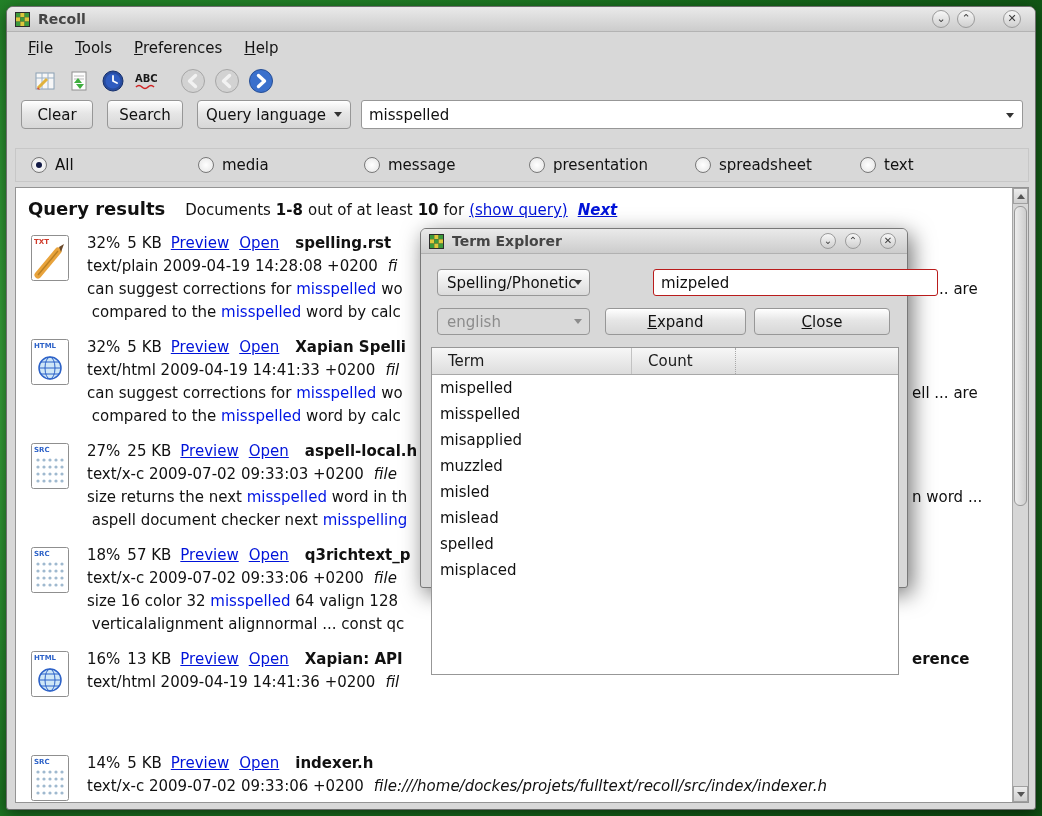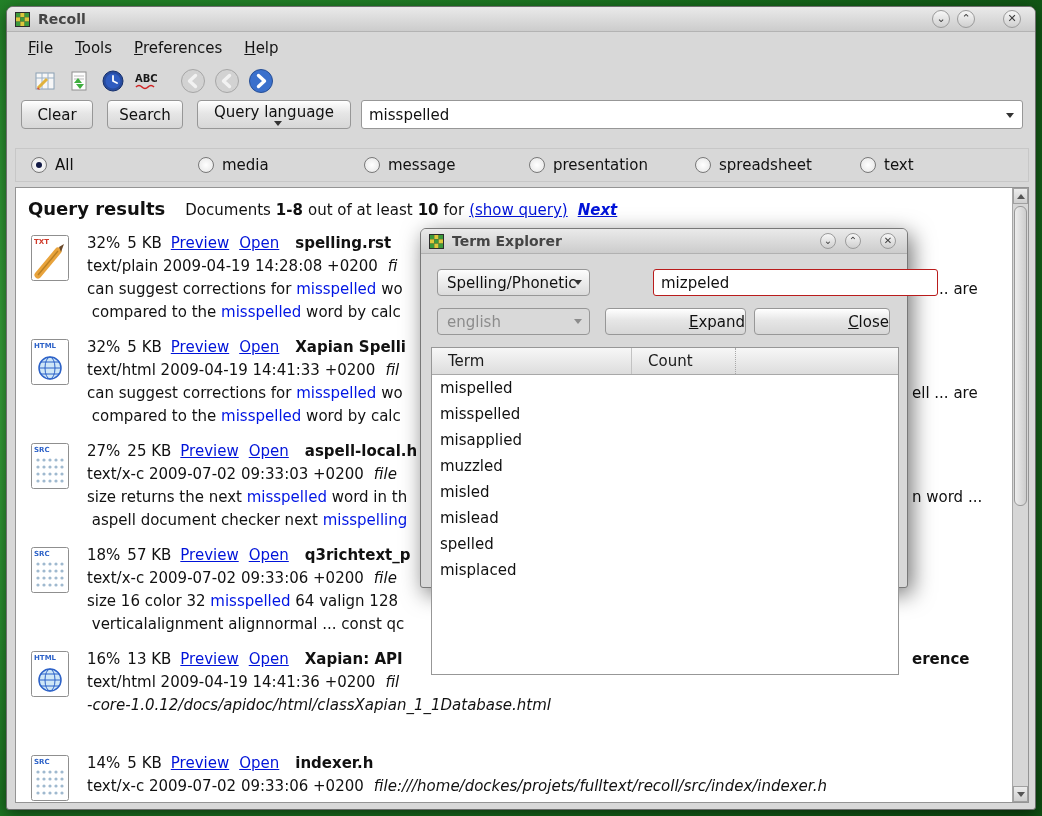--- a/index.html
+++ b/index.html
@@ -32,21 +32,21 @@
     align-items:center; padding-left:16px; gap:4px;margin-left:7px; }
   .tb-btn { width:30px; height:30px; display:flex; align-items:center; justify-content:center; border-radius:3px; }
   .tb-gap { width:8px; }
 
   .searchrow { position:absolute; top:93px; left:0; width:100%; height:32px; }
   .btn { position:absolute; height:29px; background:linear-gradient(#ffffff,#e6e6e6 45%,#d7d7d7);
     border:1px solid #979797; border-radius:4px; font-size:15px; color:#111;
     display:flex; align-items:center; justify-content:center; box-shadow:inset 0 1px 0 #fff; cursor:pointer; }
   #btn-clear { left:14px; width:72px; }
   #btn-search { left:100px; width:76px;text-align:right; }
-  #btn-qlang { left:190px; width:154px;flex-direction:column; }
+  #btn-qlang { left:190px; width:154px; }
   .drop-arrow { width:0; height:0; border-left:4px solid transparent; border-right:4px solid transparent;
     border-top:5px solid #333; margin-left:8px; }
   .combo { position:absolute; left:354px; top:0; width:662px; height:29px; background:#fff;
     border:1px solid #979797; border-radius:3px; }
   .combo input { position:absolute; left:7px; top:2px; width:620px; height:24px; border:none; outline:none;
     background:transparent; font:15px "DejaVu Sans","Liberation Sans",sans-serif; color:#111; }
   .combo .drop-arrow { position:absolute; right:8px; top:12px; }
 
   .filterrow { position:absolute; top:141px; left:8px; width:1014px; height:34px;
     border:1px solid #c7c7c7; border-radius:0; }
@@ -109,21 +109,21 @@
   .select .drop-arrow { position:absolute; right:7px; margin:0; }
   .select.disabled { background:#d9d9d9; color:#8c8c8c; }
   .select.disabled .drop-arrow { border-top-color:#8c8c8c; }
   #mode-select { left:16px; top:40px; width:153px; }
   #lang-select { left:16px; top:79px; width:153px; }
   #term-input { position:absolute; left:184px; top:40px; width:285px; height:27px;
     border:1px solid #b91c1c; border-radius:3px; background:#fff; padding-left:7px;
     font:15px "DejaVu Sans","Liberation Sans",sans-serif; color:#111; outline:none;margin-left:48px; }
   .pbtn { position:absolute; height:27px; background:linear-gradient(#ffffff,#e6e6e6 45%,#d7d7d7);
     border:1px solid #979797; border-radius:4px; font-size:15px; color:#111;
-    display:flex; align-items:center; justify-content:flex-end; box-shadow:inset 0 1px 0 #fff; cursor:pointer; }
+    display:flex; align-items:center; justify-content:center; box-shadow:inset 0 1px 0 #fff; cursor:pointer; }
   #btn-expand { left:184px; top:79px; width:141px; }
   #btn-close { left:333px; top:79px; width:136px; }
   .pbtn .lbl { display:inline-block; }
   .pbtn .lbl::first-letter { text-decoration:underline; }
 
   .ttable { position:absolute; left:10px; top:118px; width:468px; height:328px;
     border:1px solid #979797; background:#fff; overflow:hidden; }
   .thead { height:27px; background:linear-gradient(#f7f7f7,#dddddd); border-bottom:1px solid #a8a8a8;
     display:flex; font-size:15px; color:#1a1a1a; }
   .th { padding:3px 16px; line-height:20px; cursor:pointer; }
@@ -362,21 +362,20 @@
         </div>
       </div>
 
       <div class="rrow">
         <svg class="ricon" viewBox="0 0 40 48">
             <use href="#fic-html"></use>
           </svg>
         <div class="rtext">
           <div class="rline l1"><span class="pct">16%</span><span class="sz">13 KB</span><a class="lnk">Preview</a><a class="lnk">Open</a><span class="rtitle">Xapian: API</span><span class="rfrag">erence</span></div>
           <div class="rline l2"><span class="meta">text/html 2009-04-19 14:41:36 +0200</span><span class="ifrag">fil</span></div>
-          <div class="rline l3"><span class="ifrag">-core-1.0.12/docs/apidoc/html/classXapian_1_1Database.html</span><span></span><span class="hl"></span><span></span><span class="rfrag"></span></div>
         </div>
       </div>
 
       <div class="rrow">
         <svg class="ricon" viewBox="0 0 40 48">
             <use href="#fic-src"></use>
           </svg>
         <div class="rtext">
           <div class="rline l1"><span class="pct">14%</span><span class="sz">5 KB</span><a class="lnk">Preview</a><a class="lnk">Open</a><span class="rtitle">indexer.h</span></div>
           <div class="rline l2"><span class="meta">text/x-c 2009-07-02 09:33:06 +0200</span><span class="ifrag">file:///home/dockes/projets/fulltext/recoll/src/index/indexer.h</span></div>

